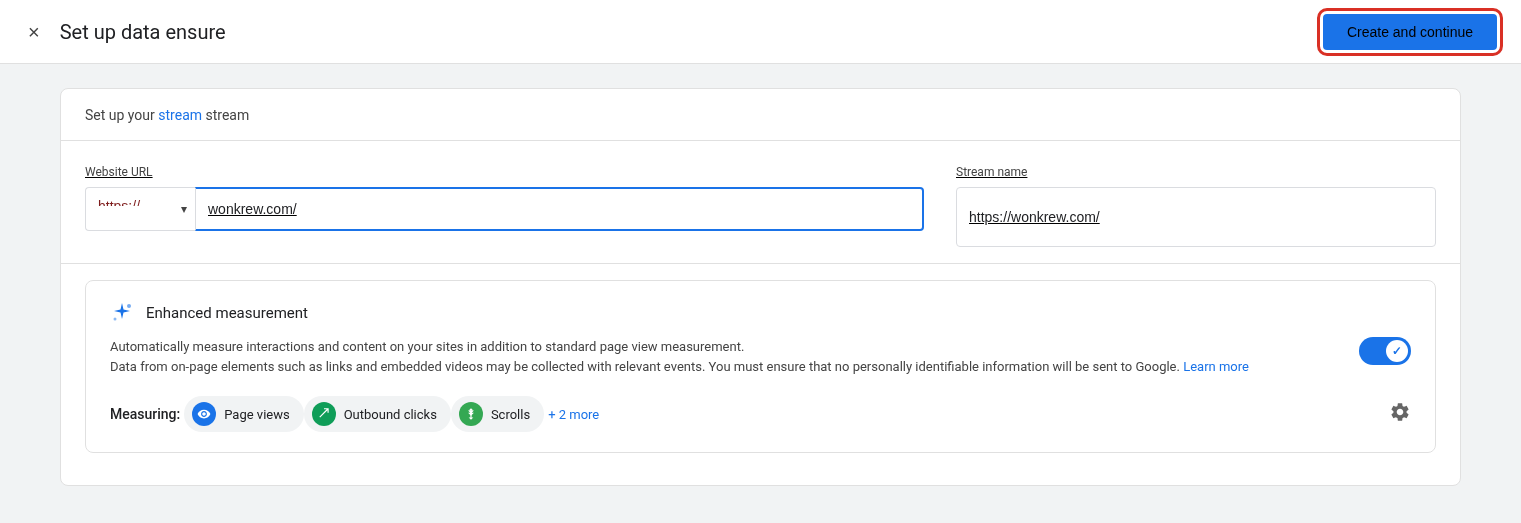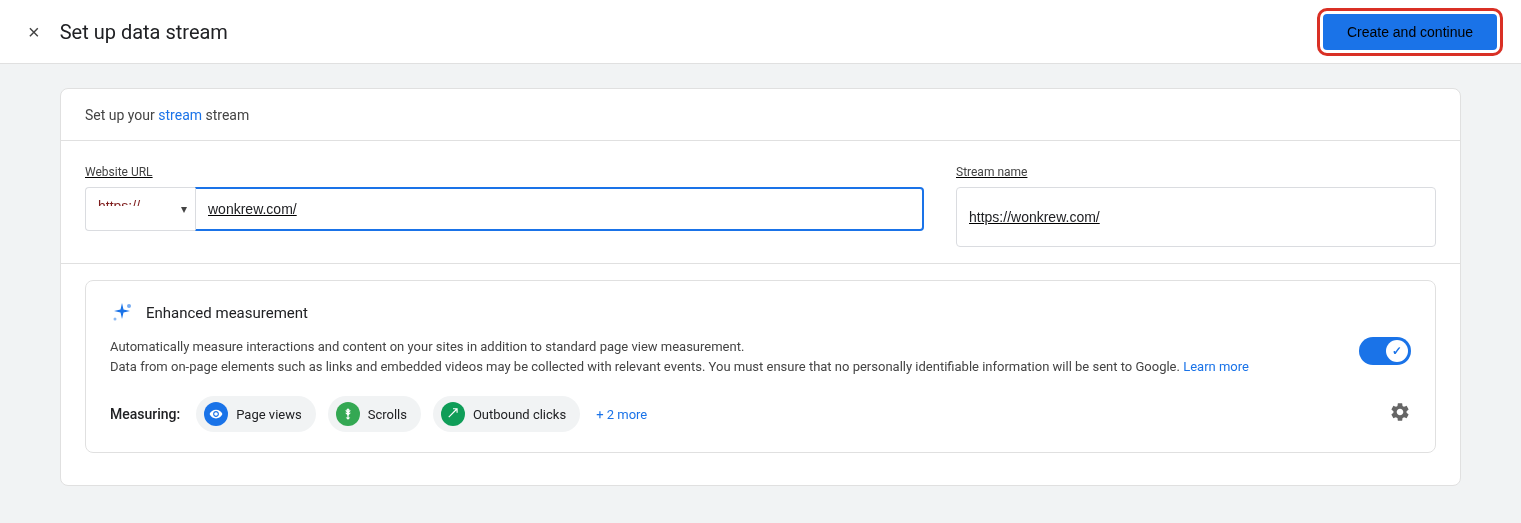--- a/index.html
+++ b/index.html
@@ -239,21 +239,20 @@
     .toggle-check {
       color: #1a73e8;
       font-size: 12px;
       font-weight: bold;
     }
 
     
     .measuring-row {
       display: flex;
       align-items: center;
-      gap: 12px;
       margin-top: 20px;
     }
 
     .measuring-label {
       font-size: 14px;
       font-weight: 500;
       color: #202124;
       margin-right: 4px;
     }
 
@@ -302,21 +301,21 @@
     .card-bottom-padding {
       height: 16px;
     }
   </style>
 </head>
 <body>
 
 <div class="header">
   <div class="header-left">
     <button class="close-btn">×</button>
-    <span class="header-title">Set up data stream</span>
+    <span class="header-title">Set up data ensure</span>
   </div>
   <button class="create-btn">Create and continue</button>
 </div>
 
 <div class="main">
   <div class="card">
 
     <div class="card-header">
       <span class="card-header-text">
         Set up your <span style="color:#1a73e8; cursor:pointer;">stream</span> stream
@@ -378,39 +377,39 @@
         <div class="measure-chip">
           <div class="chip-icon chip-icon-blue">
             <svg width="14" height="14" viewBox="0 0 24 24" fill="white">
               <path d="M12 4.5C7 4.5 2.73 7.61 1 12c1.73 4.39 6 7.5 11 7.5s9.27-3.11 11-7.5c-1.73-4.39-6-7.5-11-7.5zM12 17c-2.76 0-5-2.24-5-5s2.24-5 5-5 5 2.24 5 5-2.24 5-5 5zm0-8c-1.66 0-3 1.34-3 3s1.34 3 3 3 3-1.34 3-3-1.34-3-3-3z"></path>
             </svg>
           </div>
           <span>Page views</span>
         </div>
 
         <div class="measure-chip">
+          <div class="chip-icon chip-icon-teal">
+            <svg width="14" height="14" viewBox="0 0 24 24" fill="white">
+              <path d="M17 7h-4v2h4v9H7v-4H5v4c0 1.1.9 2 2 2h10c1.1 0 2-.9 2-2V9c0-1.1-.9-2-2-2zm-8 6l1.41 1.41L15 10l3 0V5h-5v3l-3.59 3.59z" opacity="0"></path>
+              <path d="M18 2h-6v2h4.59L4 16.59 5.41 18 18 5.41V10h2V2h-2z"></path>
+            </svg>
+          </div>
+          <span>Outbound clicks</span>
+        </div>
+
+        <div class="measure-chip">
           <div class="chip-icon chip-icon-green">
             <svg width="14" height="14" viewBox="0 0 24 24" fill="white">
               <path d="M7 10l5 5 5-5H7zm0-4l5 5 5-5H7z" transform="scale(-1,1) translate(-24,0)"></path>
               <path d="M12 2L8 6h3v5h2V6h3L12 2zm0 20l4-4h-3v-5h-2v5H8l4 4z"></path>
             </svg>
           </div>
           <span>Scrolls</span>
         </div>
 
-        <div class="measure-chip">
-          <div class="chip-icon chip-icon-teal">
-            <svg width="14" height="14" viewBox="0 0 24 24" fill="white">
-              <path d="M17 7h-4v2h4v9H7v-4H5v4c0 1.1.9 2 2 2h10c1.1 0 2-.9 2-2V9c0-1.1-.9-2-2-2zm-8 6l1.41 1.41L15 10l3 0V5h-5v3l-3.59 3.59z" opacity="0"></path>
-              <path d="M18 2h-6v2h4.59L4 16.59 5.41 18 18 5.41V10h2V2h-2z"></path>
-            </svg>
-          </div>
-          <span>Outbound clicks</span>
-        </div>
-
         <a href="#" class="more-link">+ 2 more</a>
 
         <button class="gear-btn">
           <svg width="22" height="22" viewBox="0 0 24 24" fill="#666">
             <path d="M19.14 12.94c.04-.3.06-.61.06-.94 0-.32-.02-.64-.07-.94l2.03-1.58c.18-.14.23-.41.12-.61l-1.92-3.32c-.12-.22-.37-.29-.59-.22l-2.39.96c-.5-.38-1.03-.7-1.62-.94l-.36-2.54c-.04-.24-.24-.41-.48-.41h-3.84c-.24 0-.43.17-.47.41l-.36 2.54c-.59.24-1.13.57-1.62.94l-2.39-.96c-.22-.08-.47 0-.59.22L2.74 8.87c-.12.21-.08.47.12.61l2.03 1.58c-.05.3-.09.63-.09.94s.02.64.07.94l-2.03 1.58c-.18.14-.23.41-.12.61l1.92 3.32c.12.22.37.29.59.22l2.39-.96c.5.38 1.03.7 1.62.94l.36 2.54c.05.24.24.41.48.41h3.84c.24 0 .44-.17.47-.41l.36-2.54c.59-.24 1.13-.56 1.62-.94l2.39.96c.22.08.47 0 .59-.22l1.92-3.32c.12-.22.07-.47-.12-.61l-2.01-1.58zM12 15.6c-1.98 0-3.6-1.62-3.6-3.6s1.62-3.6 3.6-3.6 3.6 1.62 3.6 3.6-1.62 3.6-3.6 3.6z"></path>
           </svg>
         </button>
       </div>
     </div>
 

